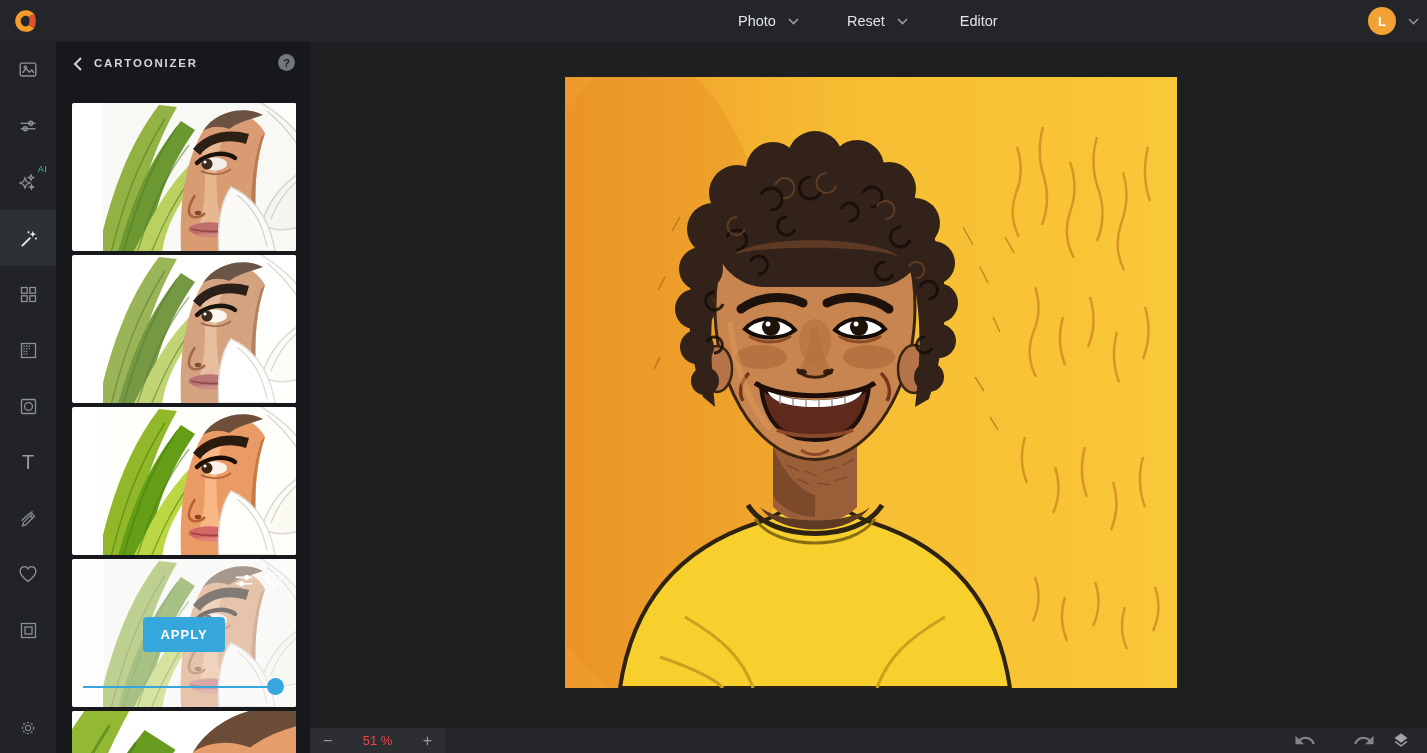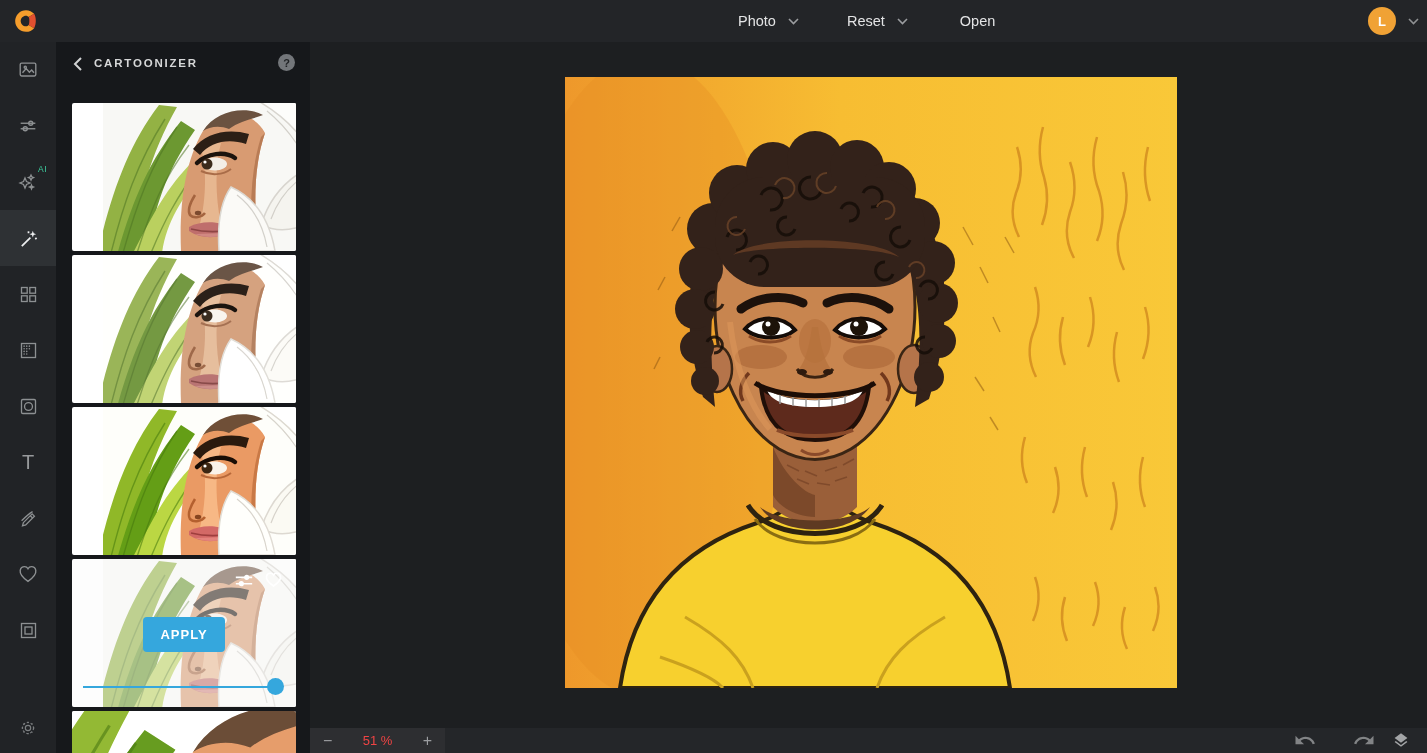--- a/index.html
+++ b/index.html
@@ -130,21 +130,21 @@
           <polyline points="1,1 5.5,5.5 10,1" fill="none" stroke="#9b9da0" stroke-width="1.6"></polyline>
         </svg>
     </div>
     <div class="menu-item" style="margin-right:52px">
       <span>Reset</span>
       <svg class="chev" viewBox="0 0 11 7">
           <polyline points="1,1 5.5,5.5 10,1" fill="none" stroke="#9b9da0" stroke-width="1.6"></polyline>
         </svg>
     </div>
     <div class="menu-item">
-      <span>Open</span>
+      <span>Editor</span>
     </div>
   </div>
 
   <div class="avatar" style="background:#f0a235">
     <span>L</span>
   </div>
   <svg class="chev avatar-chev" viewBox="0 0 11 7" width="11" height="7">
       <polyline points="1,1 5.5,5.5 10,1" fill="none" stroke="#8f9193" stroke-width="1.6"></polyline>
     </svg>
 </div>

